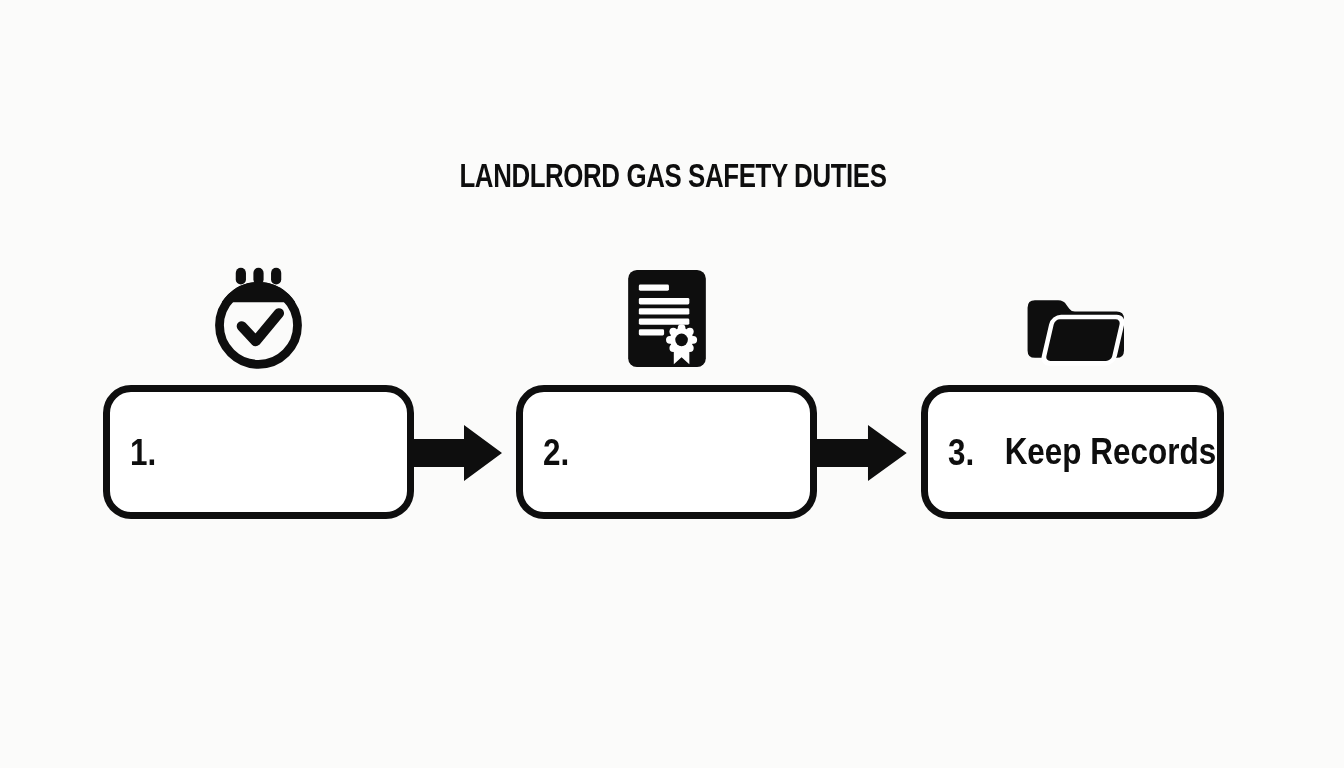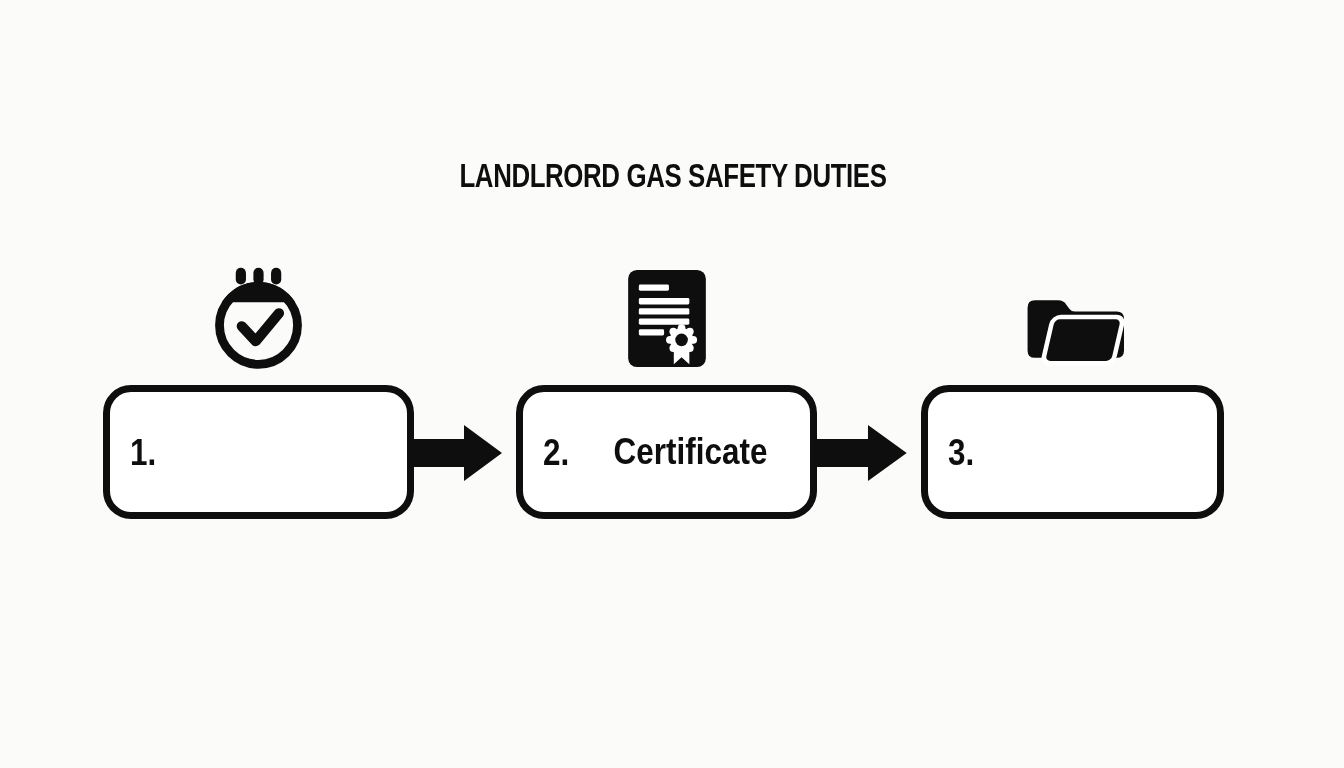--- a/index.html
+++ b/index.html
@@ -151,21 +151,20 @@
           <path d="M49,84 h16 v15 l-8,-7 l-8,7 z"></path>
         </g>
         <circle cx="57" cy="74" r="6.5" fill="var(--ink)"></circle>
       </svg>
     </div>
     <div class="duty-box">
       <div class="step-num">
         <span class="squeeze">2.</span>
       </div>
       <div class="step-label">
-        <div><span class="squeeze">Certificate</span></div>
       </div>
     </div>
   </div>
 
   <div class="arrow arrow-2">
     <svg viewBox="0 0 102 60" preserveAspectRatio="none" xmlns="http://www.w3.org/2000/svg">
       <polygon points="0,16 50,16 50,2 88,30 50,58 50,44 0,44" fill="var(--ink)"></polygon>
     </svg>
   </div>
 
@@ -173,16 +172,19 @@
     <div class="icon-slot">
       <svg width="102" height="78" viewBox="0 0 110 84" xmlns="http://www.w3.org/2000/svg">
         <path d="M6,18 q0,-8 8,-8 h25 q6,0 9,5 l3,4 q2,3 6,3 h45 q8,0 8,8 v34 q0,8 -8,8 h-88 q-8,0 -8,-8 z" fill="var(--ink)"></path>
         <rect x="40" y="28" width="76" height="50" rx="8" transform="skewX(-13)" fill="var(--ink)" stroke="#fff" stroke-width="5"></rect>
       </svg>
     </div>
     <div class="duty-box">
       <div class="step-num">
         <span class="squeeze">3.</span>
       </div>
+      <div class="step-label">
+        <span class="squeeze">Keep Records</span>
+      </div>
     </div>
   </div>
 
 </div>
 
 </body></html>

